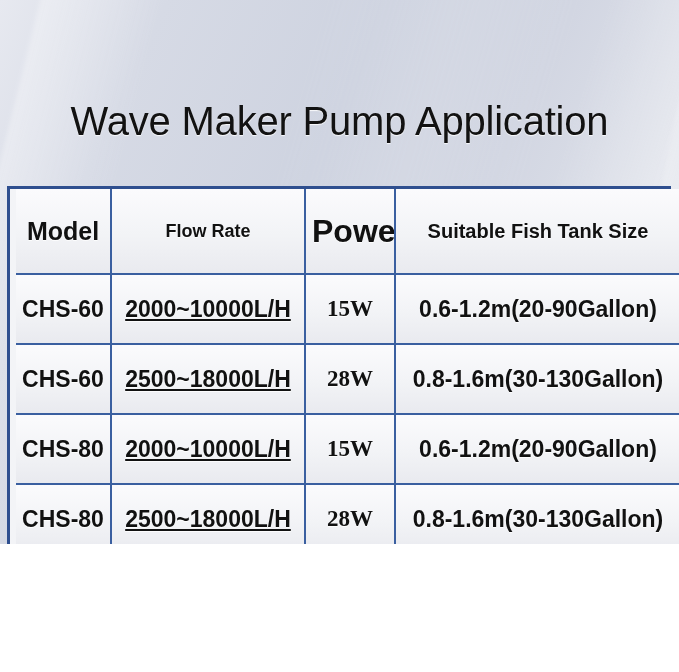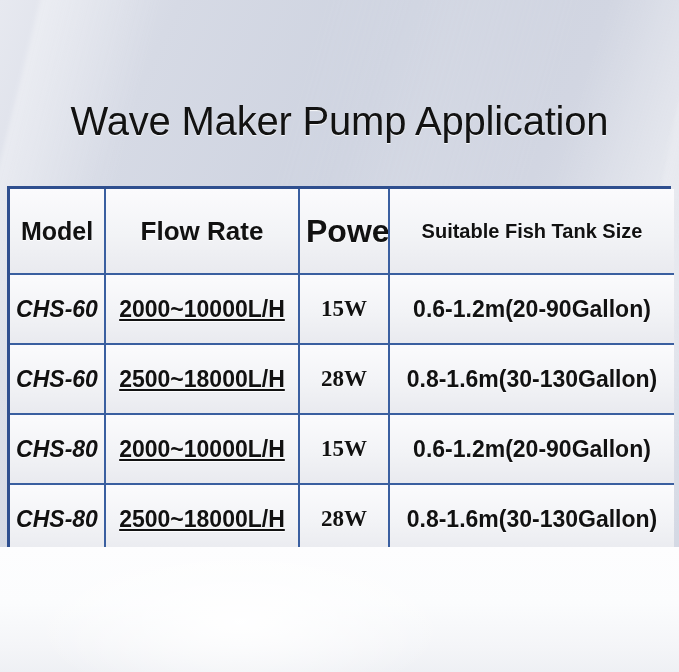--- a/index.html
+++ b/index.html
@@ -10,21 +10,21 @@
     width: 679px;
     height: 672px;
     overflow: hidden;
     font-family: "Liberation Sans", "DejaVu Sans", sans-serif;
     background: #ffffff;
   }
 
   #slide {
     position: relative;
     width: 679px;
-    height: 672px;
+    height: 544px;
     overflow: hidden;
     background:
       linear-gradient(115deg,
         #e7e9f0 0%,
         #d6dae5 18%,
         #ced3e0 42%,
         #d2d6e2 62%,
         #dfe2ea 82%,
         #cfd4e1 100%);
   }
@@ -120,20 +120,21 @@
   
   .table-wrap {
     position: absolute;
     left: 7px;
     top: 186px;
     width: 664px;
     height: 361px;
     box-sizing: border-box;
     border: 3px solid #2f4f8f;
     background: #f3f4f7;
+    padding-left: 6px;
   }
   table.spec {
     width: 100%;
     height: 100%;
     border-collapse: collapse;
     table-layout: fixed;
   }
   table.spec td, table.spec th {
     border: 2px solid #3a5fa0;
     padding: 0 6px;
@@ -152,26 +153,26 @@
   table.spec tr td:last-child { border-right: none; }
 
   .col-model { width: 95px; }
   .col-flow  { width: 194px; }
   .col-power { width: 90px; }
   .col-size  { width: 285px; }
 
   tr.head-row td { height: 84px; font-size: 25px; }
   tr.data-row td { height: 68px; font-size: 23px; }
 
-  td.c-model { font-size: 23px; font-style: italic; }
+  td.c-model { font-size: 23px; }
   td.c-flow  { font-size: 23px; text-decoration: underline; }
   td.c-power { font-size: 23px; font-family: Liberation Serif, serif; }
   td.c-size  { font-size: 22px; }
   tr.head-row td.h-model { font-size: 25px; }
-  tr.head-row td.h-flow  { font-size: 26px; }
+  tr.head-row td.h-flow  { font-size: 18px; }
   tr.head-row td.h-power { font-size: 32px; text-align: right; }
   tr.head-row td.h-size  { font-size: 20px; }
 </style>
 </head>
 <body>
 
 <div id="slide">
 
   <div class="streak s1"></div>
   <div class="streak s4"></div>

